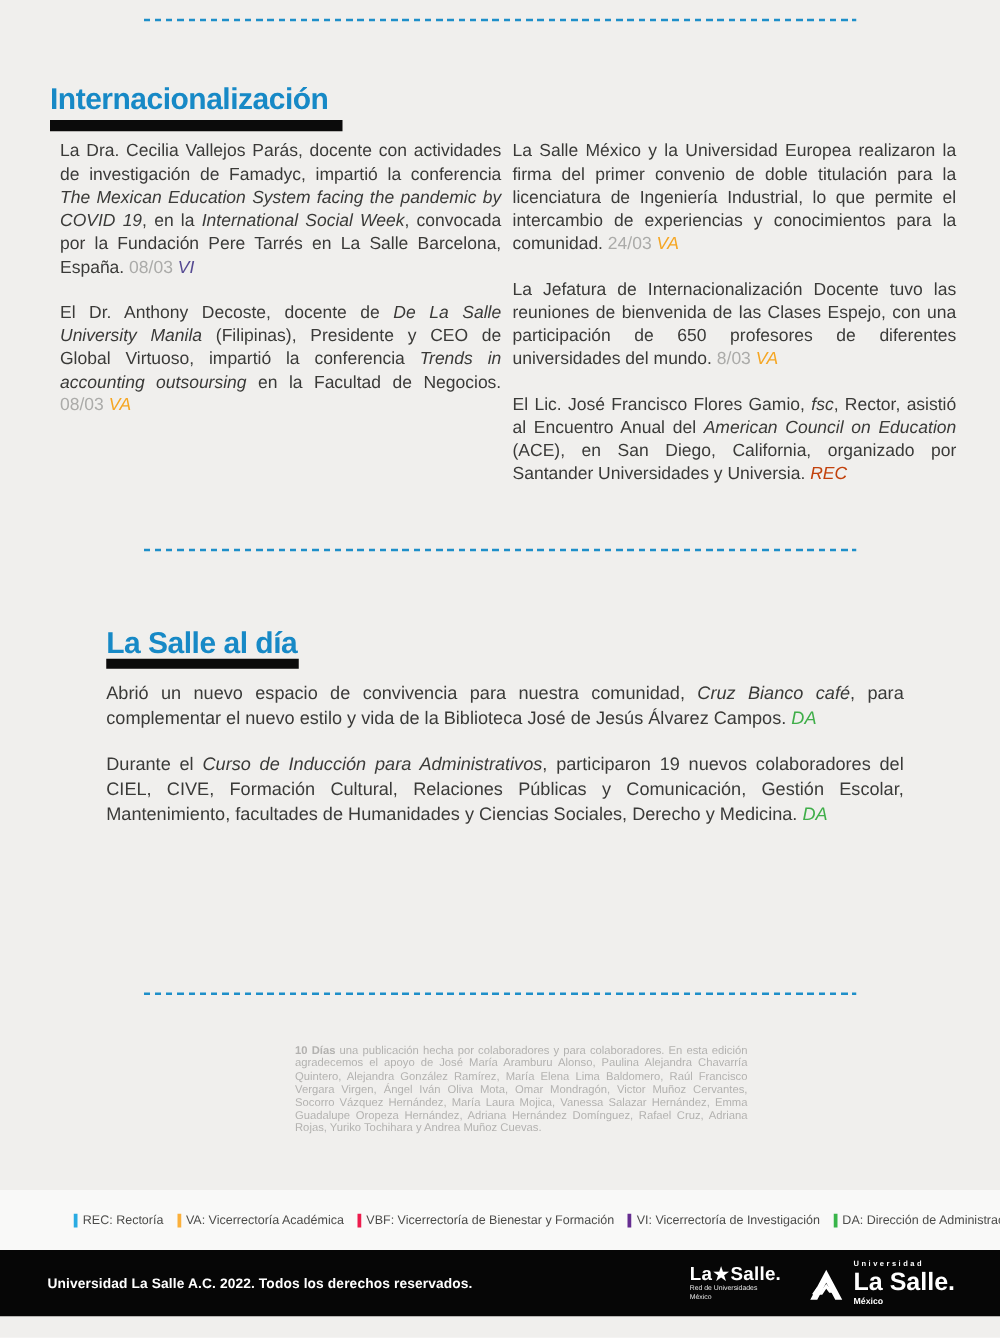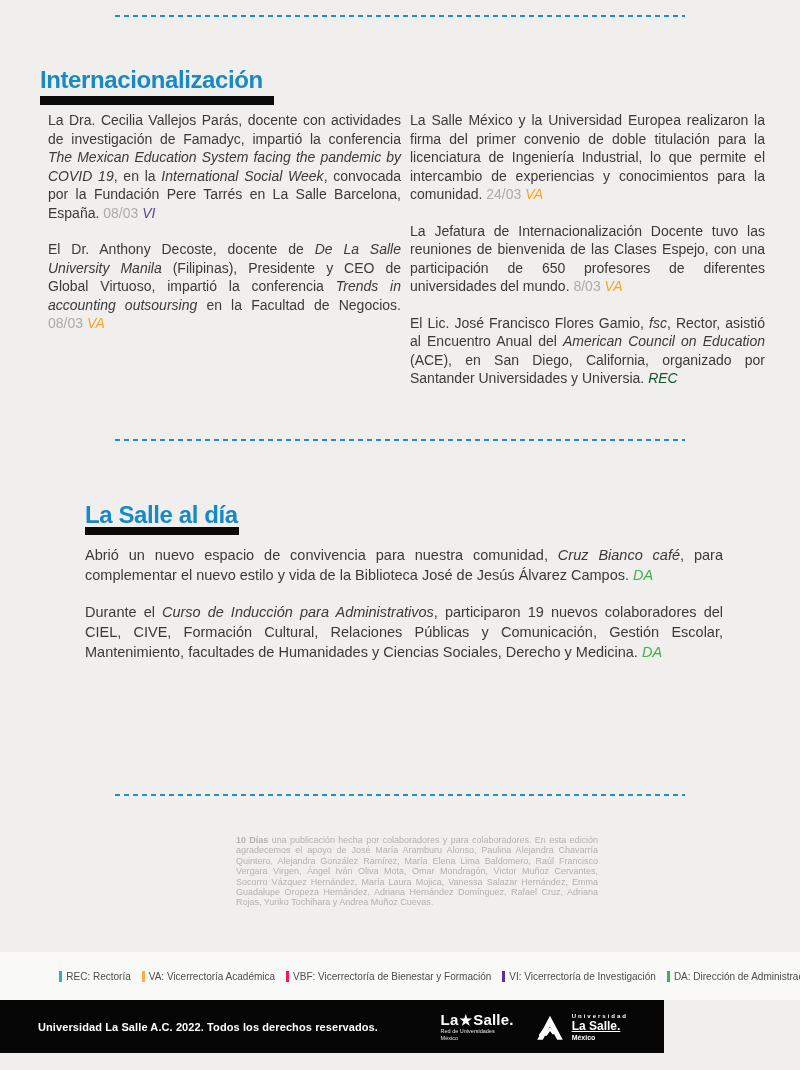--- a/index.html
+++ b/index.html
@@ -34,56 +34,56 @@
 
   .credits{position:absolute;left:236px;top:835px;width:362px;margin:0;
            font-size:9px;line-height:10.4px;color:#b3b2b0;text-align:justify;}
 
   .legend-band{position:absolute;left:0;top:952px;width:800px;height:48px;background:#f9f9f8;
                display:flex;align-items:center;justify-content:center;padding-left:38px;}
   .legend{display:flex;align-items:center;gap:11px;font-size:10px;color:#4c4c4a;white-space:nowrap;}
   .legend-item{display:inline-flex;align-items:center;}
   .legend-marker{display:inline-block;width:3px;height:11px;margin-right:4px;}
 
-  .footer-bar{position:absolute;left:0;top:1000px;width:664px;height:53px;background:#060606;
+  .footer-bar{position:absolute;left:0;top:1000px;width:800px;height:53px;background:#060606;
               display:flex;align-items:center;}
   .copyright{margin-left:38px;color:#ffffff;font-weight:bold;font-size:11px;letter-spacing:0.1px;}
   .logos{position:absolute;right:36px;top:50%;transform:translateY(-50%);display:flex;align-items:center;gap:20px;}
 
   .logo-red{color:#ffffff;text-align:left;line-height:1;}
   .logo-red-main{font-size:15px;font-weight:bold;letter-spacing:0.2px;white-space:nowrap;}
   .logo-red-star{font-size:14px;padding:0 1px;}
   .logo-red-sub{font-size:5.5px;color:#e8e8e8;margin-top:2px;}
   .logo-red-sub2{font-size:5.5px;color:#e8e8e8;margin-top:1px;}
 
   .logo-uni{display:flex;align-items:center;gap:6px;color:#ffffff;}
   .logo-uni-icon{display:block;}
   .logo-uni-text{line-height:1;}
   .logo-uni-top{font-size:6px;letter-spacing:2px;font-weight:bold;}
-  .logo-uni-name{font-size:12px;font-weight:bold;margin-top:1px;white-space:nowrap;text-decoration:underline;}
+  .logo-uni-name{font-size:20px;font-weight:bold;margin-top:1px;white-space:nowrap;}
   .logo-uni-country{font-size:7px;font-weight:bold;margin-top:2px;}
 </style>
 </head>
 <body>
 
 <div class="page">
 
   <div class="sep sep-top"></div>
 
   <h2 class="section-title title-s1">Internacionalización</h2>
   <div class="title-bar bar-s1"></div>
 
   <div class="col col-left">
     <p><span>La Dra. Cecilia Vallejos Parás, docente con actividades de investigación de Famadyc, impartió la conferencia </span><span class="run-i">The Mexican Education System facing the pandemic by COVID 19</span><span>, en la </span><span class="run-i">International Social Week</span><span>, convocada por la Fundación Pere Tarrés en La Salle Barcelona, España. </span><span class="run-date">08/03 </span><span class="run-tag" style="color: rgb(86, 74, 146);">VI</span></p>
     <p><span>El Dr. Anthony Decoste, docente de </span><span class="run-i">De La Salle University Manila</span><span> (Filipinas), Presidente y CEO de Global Virtuoso, impartió la conferencia </span><span class="run-i">Trends in accounting outsoursing</span><span> en la Facultad de Negocios. </span><span class="run-date">08/03 </span><span class="run-tag" style="color: rgb(245, 166, 35);">VA</span></p>
   </div>
   <div class="col col-right">
     <p><span>La Salle México y la Universidad Europea realizaron la firma del primer convenio de doble titulación para la licenciatura de Ingeniería Industrial, lo que permite el intercambio de experiencias y conocimientos para la comunidad. </span><span class="run-date">24/03 </span><span class="run-tag" style="color: rgb(245, 166, 35);">VA</span></p>
     <p><span>La Jefatura de Internacionalización Docente tuvo las reuniones de bienvenida de las Clases Espejo, con una participación de 650 profesores de diferentes universidades del mundo. </span><span class="run-date">8/03 </span><span class="run-tag" style="color: rgb(245, 166, 35);">VA</span></p>
-    <p><span>El Lic. José Francisco Flores Gamio, </span><span class="run-i">fsc</span><span>, Rector, asistió al Encuentro Anual del </span><span class="run-i">American Council on Education</span><span> (ACE), en San Diego, California, organizado por Santander Universidades y Universia. </span><span class="run-tag" style="color: #14532d;">REC</span></p>
+    <p><span>El Lic. José Francisco Flores Gamio, </span><span class="run-i">fsc</span><span>, Rector, asistió al Encuentro Anual del </span><span class="run-i">American Council on Education</span><span> (ACE), en San Diego, California, organizado por Santander Universidades y Universia. </span><span class="run-tag" style="color: #c2410c;">REC</span></p>
   </div>
 
   <div class="sep sep-mid"></div>
 
   <h2 class="section-title title-s2">La Salle al día</h2>
   <div class="title-bar bar-s2"></div>
 
   <div class="s2-body">
     <p><span>Abrió un nuevo espacio de convivencia para nuestra comunidad, </span><span class="run-i">Cruz Bianco café</span><span>, para complementar el nuevo estilo y vida de la Biblioteca José de Jesús Álvarez Campos. </span><span class="run-tag" style="color: rgb(63, 174, 73);">DA</span></p>
     <p><span>Durante el </span><span class="run-i">Curso de Inducción para Administrativos</span><span>, participaron 19 nuevos colaboradores del CIEL, CIVE, Formación Cultural, Relaciones Públicas y Comunicación, Gestión Escolar, Mantenimiento, facultades de Humanidades y Ciencias Sociales, Derecho y Medicina. </span><span class="run-tag" style="color: rgb(63, 174, 73);">DA</span></p>

